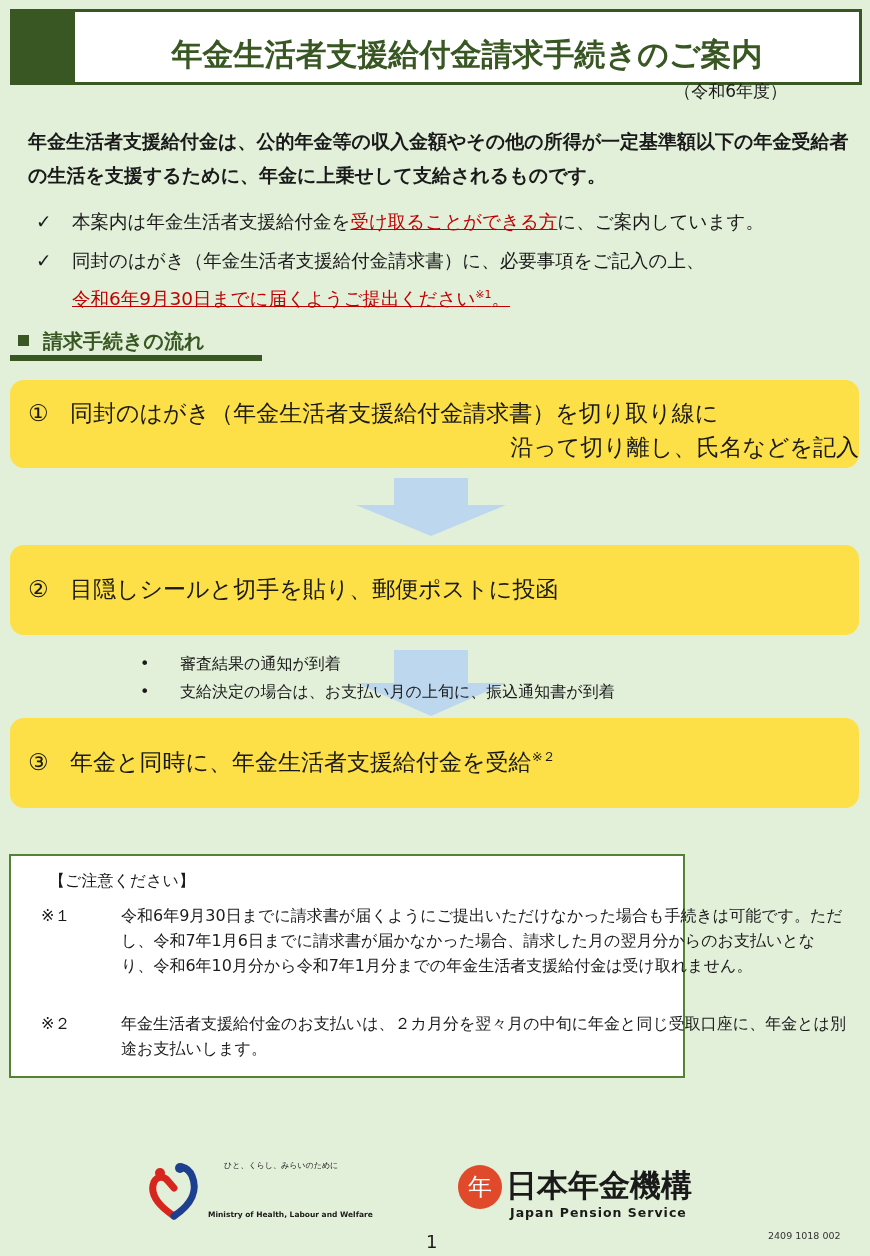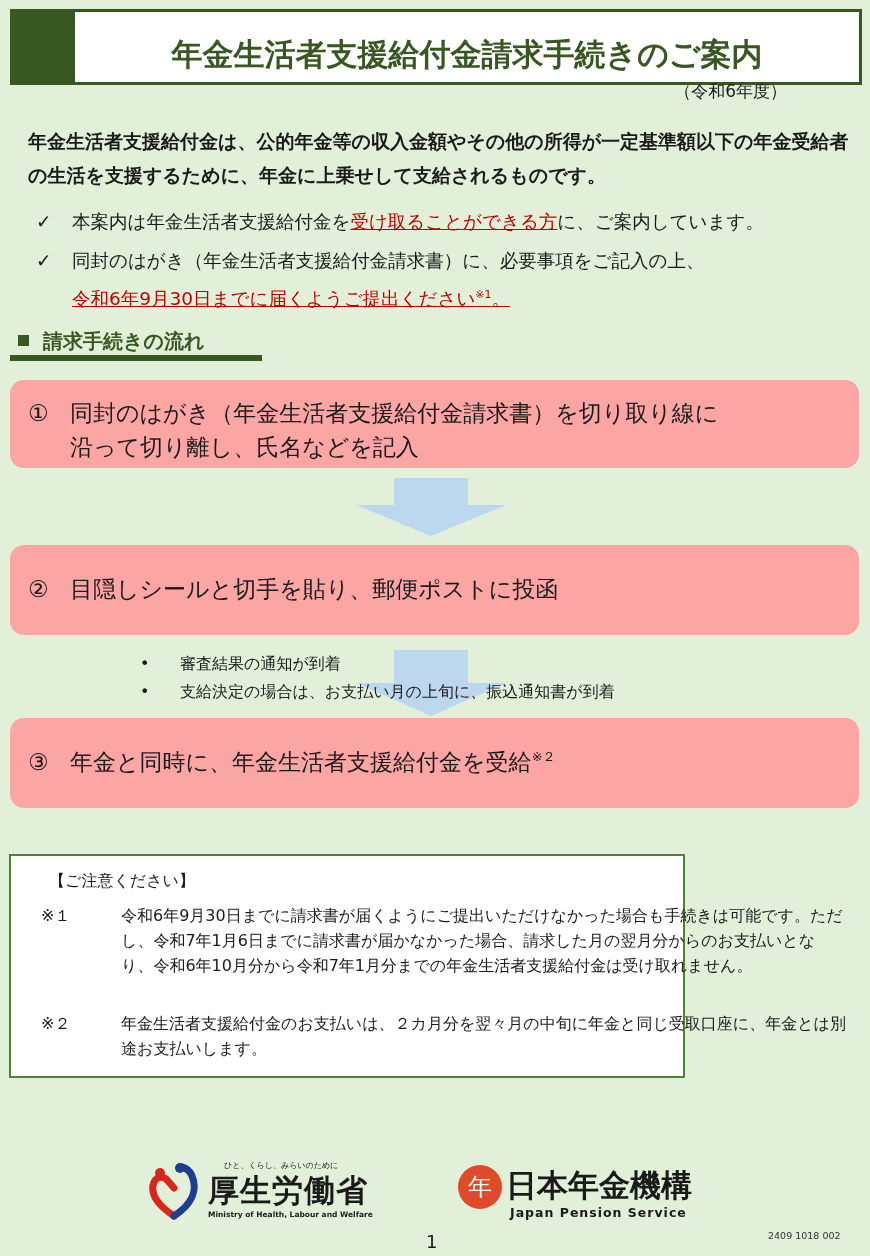--- a/index.html
+++ b/index.html
@@ -38,28 +38,28 @@
   .red-u { color: #c00000; text-decoration: underline; text-decoration-color: #c00000; }
   .sup { font-size: 11px; vertical-align: super; }
   .section-head {
     position: absolute; left: 10px; top: 327px; width: 252px; height: 34px;
     border-bottom: 6px solid #385723;
     font-size: 20px; font-weight: bold; color: #385723;
     padding-left: 8px; line-height: 28px;
   }
   .section-head .sq { display: inline-block; width: 11px; height: 11px; background: #385723; margin-right: 14px; vertical-align: 2px; }
   .step-box {
-    position: absolute; left: 10px; width: 849px; background: #fca5a5;
+    position: absolute; left: 10px; width: 849px; background: #fde047;
     border-radius: 14px; font-size: 23px; color: #1a1a1a;
   }
   .step1 { top: 380px; height: 88px; padding: 16px 0 0 18px; line-height: 34px; }
   .step2 { top: 545px; height: 90px; padding: 29px 0 0 18px; }
   .step3 { top: 718px; height: 90px; padding: 29px 4px 0 18px; }
   .step-box .num { display: inline-block; width: 42px; }
-  .step1 .line2 { padding-left: 42px; }
+  .step1 .line2 { padding-left: 42px; text-align: right; }
   .arrow { position: absolute; }
   .notes {
     position: absolute; left: 140px; top: 650px; font-size: 16px; line-height: 28px;
   }
   .notes .bullet { display: inline-block; width: 40px; }
   .caution-box {
     position: absolute; left: 9px; top: 854px; width: 676px; height: 224px;
     background: #ffffff; border: 2px solid #548235;
     font-size: 16px; line-height: 25px;
   }
@@ -140,21 +140,20 @@
 </div>
 
 <div class="footer-logo1">
   <svg width="52" height="58" viewBox="0 0 52 58" style="position:absolute; left:0; top:2px;">
     <path d="M26 54 C8 42 2 30 6 20 C9 14 16 14 20 19 L26 26" fill="none" stroke="#d7261e" stroke-width="7" stroke-linecap="round"></path>
     <path d="M26 54 C44 42 50 28 44 14 C42 9 38 6 34 5" fill="none" stroke="#1d3f8f" stroke-width="7" stroke-linecap="round"></path>
     <circle cx="12" cy="11" r="5" fill="#d7261e"></circle>
     <circle cx="32" cy="6" r="5" fill="#1d3f8f"></circle>
   </svg>
   <div style="position:absolute; left:76px; top:0; font-size:8px; font-weight:normal;">ひと、くらし、みらいのために</div>
-  <div style="position:absolute; left:60px; top:10px; font-size:31px; font-weight:bold; letter-spacing:1px;">厚生労働省</div>
   <div style="position:absolute; left:60px; top:50px; font-size:7.5px; font-weight:bold;">Ministry of Health, Labour and Welfare</div>
 </div>
 
 <div class="footer-logo2">
   <div style="position:absolute; left:0; top:2px; width:44px; height:44px; border-radius:50%; background:#e04a2a; color:#fff; font-size:24px; text-align:center; line-height:44px;"><span>年</span></div>
   <div style="position:absolute; left:48px; top:2px; font-size:31px; font-weight:bold;">日本年金機構</div>
   <div style="position:absolute; left:52px; top:42px; font-size:12.5px; font-weight:bold; letter-spacing:1px;">Japan Pension Service</div>
 </div>
 
 <div class="page-num">1</div>

